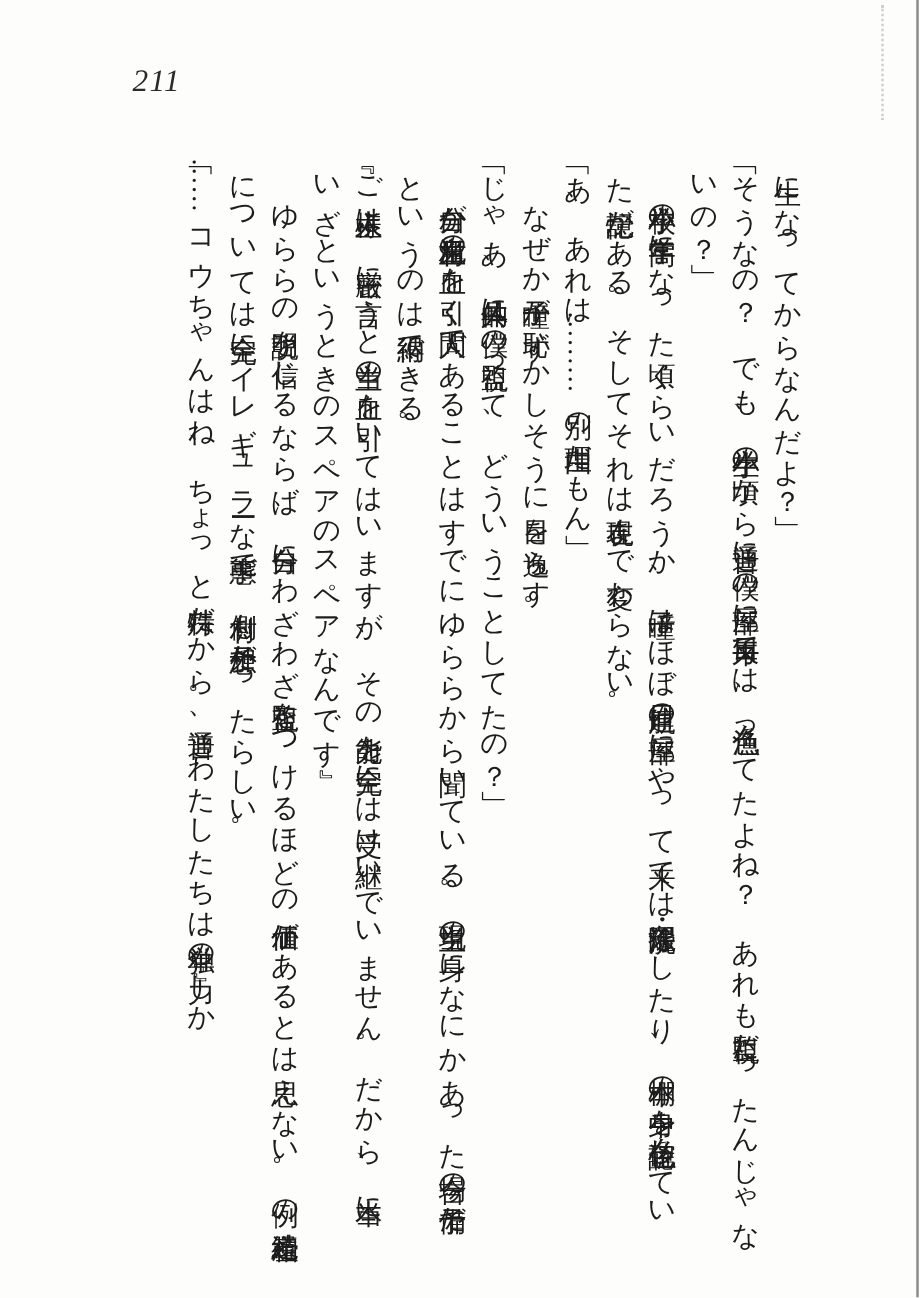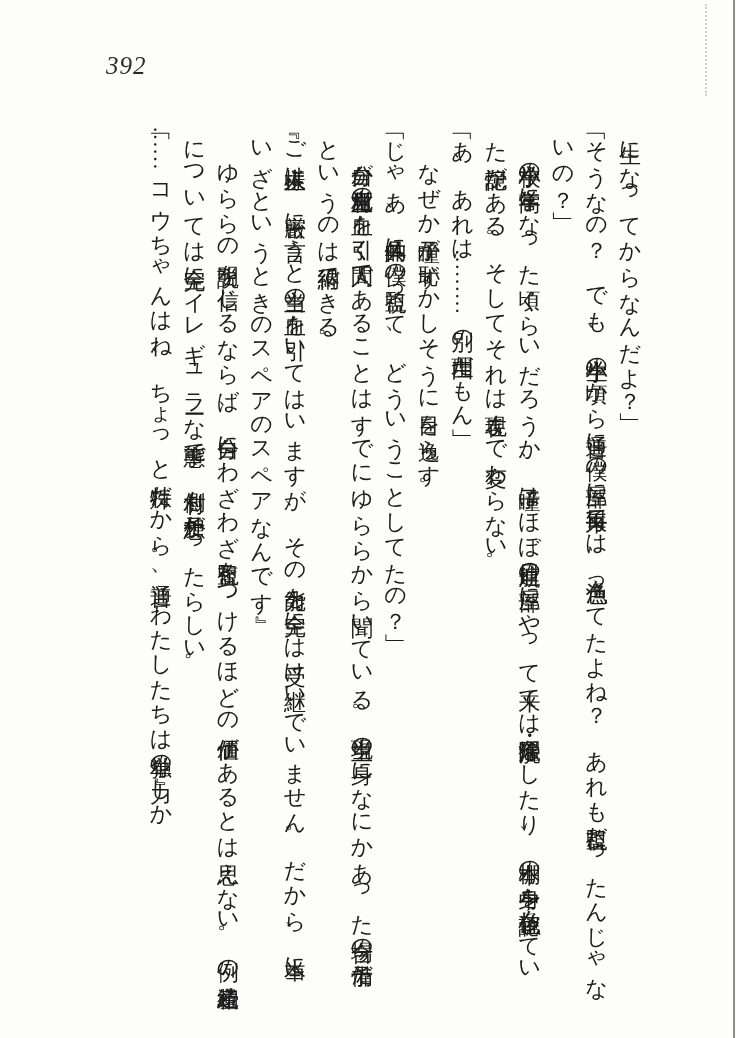--- a/index.html
+++ b/index.html
@@ -64,21 +64,21 @@
     width: 0;
     border-left: 2px dotted #b8b8b8;
     opacity: 0.65;
   }
 </style>
 </head>
 <body>
 
 <div class="page">
 
-  <span class="page-number">392</span>
+  <span class="page-number">211</span>
 
   <div class="text-block">
     <p>生になってからなんだよ？」</p>
     <p>「そうなの？　でも、小学生の頃から普通に僕の部屋に毎日来ては、色々漁ってたよね？　あれも監視だったんじゃないの？」</p>
     <p class="indent">小学校の高学年になった頃くらいだろうか、瞳子はほぼ連日航の部屋にやって来ては掃除・洗濯をしたり、本棚の中身を色々確認していた記憶がある。そしてそれは現在まで変わらない。</p>
     <p>「あ、あれは………別の理由だもん」</p>
     <p class="indent">なぜか瞳子が恥ずかしそうに目を逸らす。</p>
     <p>「じゃあ、具体的に僕の監視って、どういうことしてたの？」</p>
     <p class="indent">自分が鬼江村当主の血を引く人間であることはすでにゆららから聞いている。現当主の身になにかあった場合の予備だというのは納得できる。</p>
     <p>『ご主人様は、厳密に言うと当主の血を引いてはいますが、その能力を完全には受け継いでいません。だから、本当にいざというときのスペアのスペアなんです』</p>

